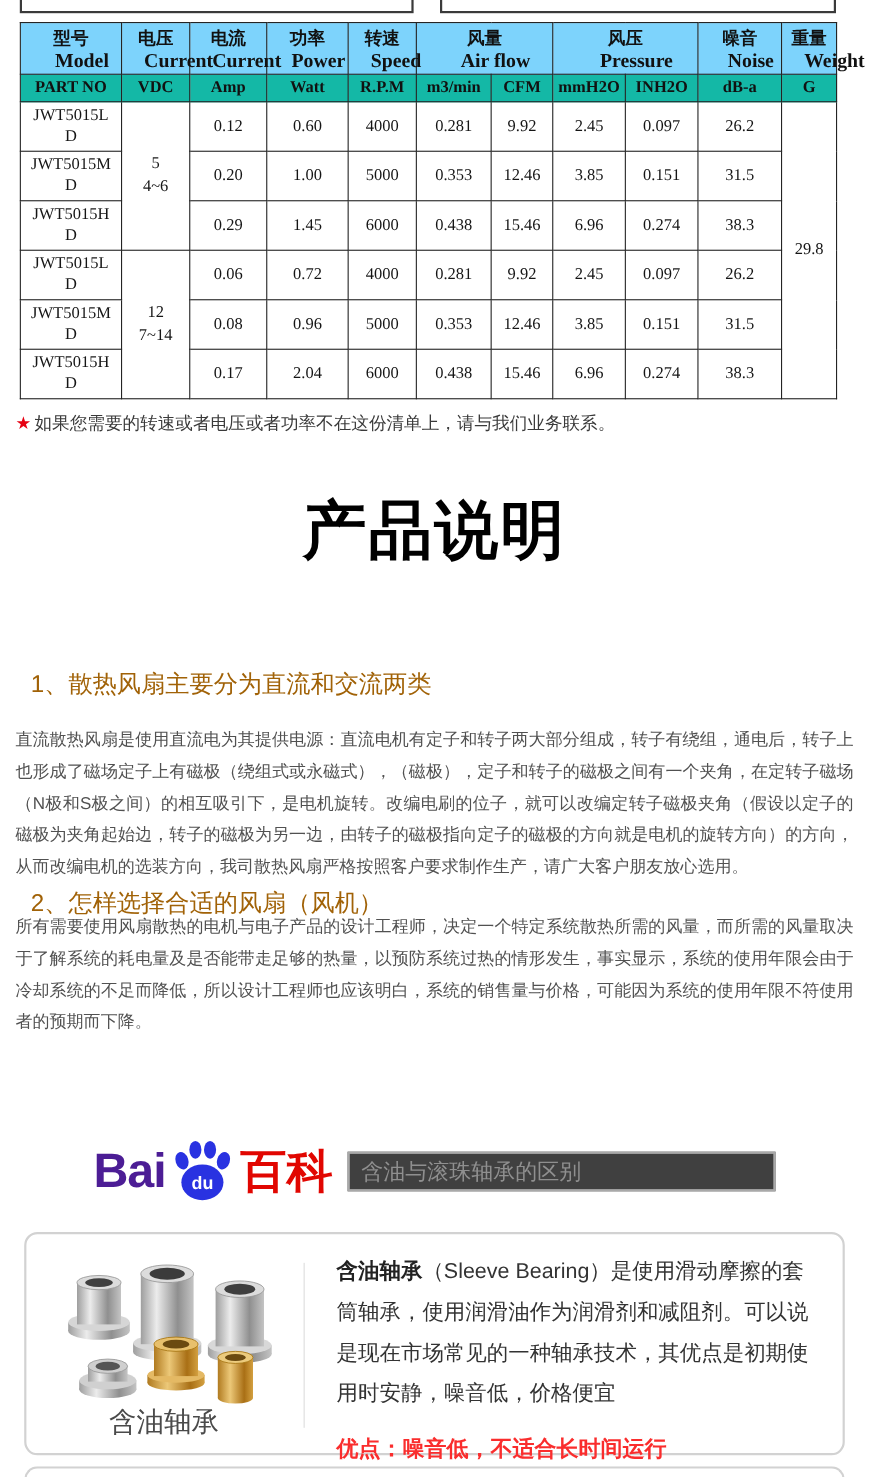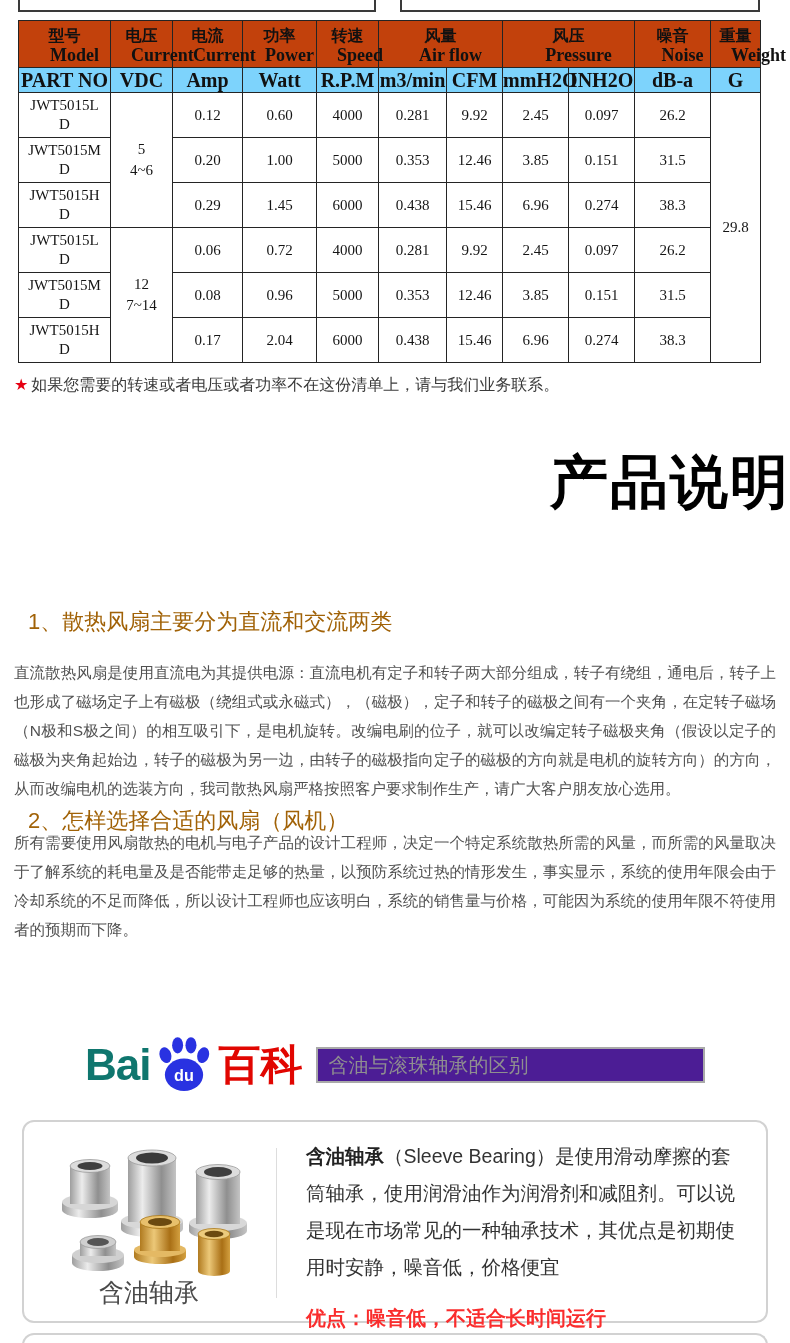--- a/index.html
+++ b/index.html
@@ -14,51 +14,51 @@
   .cutoff.left{left:18px;width:358px;}
   .cutoff.right{left:400px;width:360px;}
 
   
   table.spec{
     position:absolute;top:20px;left:18px;width:742px;
     border-collapse:collapse;table-layout:fixed;
     font-family:"Liberation Serif","DejaVu Serif",serif;
   }
   .spec th,.spec td{border:1.6px solid #242424;text-align:center;vertical-align:middle;padding:0;}
-  .spec tr.h1 th{background:#c2410c;height:46px;}
+  .spec tr.h1 th{background:#7dd3fc;height:46px;}
   .h1 .zh{display:block;font-size:16px;font-weight:bold;color:#111;line-height:21px;padding-top:1px;}
   .h1 .en{display:block;font-size:18px;font-weight:bold;color:#111;line-height:19px;margin-left:20px;}
-  .spec tr.h2 th{height:24px;font-size:20px;font-weight:bold;background:#7dd3fc;color:#111;}
+  .spec tr.h2 th{height:24px;font-size:15px;font-weight:bold;background:#14b8a6;color:#111;}
   .spec tbody tr{height:45px;}
   .spec tbody td{font-size:15px;color:#151515;}
   td.model{padding:0 8px;word-break:break-all;line-height:19px;}
   td.volt span{display:block;line-height:21px;}
 
   
   .note{position:absolute;top:375px;left:14px;font-size:16px;color:#3a3a3a;}
   .note .star{color:#e60012;margin-right:3px;}
 
   
-  .big-title{position:absolute;top:444px;left:0;width:100%;margin:0;text-align:right;
+  .big-title{position:absolute;top:444px;left:0;width:100%;margin:0;text-align:center;
     font-size:58px;font-weight:bold;color:#000;letter-spacing:2px;}
 
   
   .sec{position:absolute;left:28px;margin:0;font-size:22px;font-weight:400;color:#a16207;}
   .sec1{top:607px;} .sec2{top:806px;}
   .para{position:absolute;left:14px;width:762px;margin:0;font-size:15.5px;line-height:29px;
     color:#515151;text-align:justify;}
   .para1{top:658px;} .para2{top:828px;}
 
   
   .baike-row{position:absolute;top:1036px;left:85px;width:620px;height:58px;display:flex;align-items:center;}
-  .bai{font-size:44px;font-weight:bold;color:#0f766e;letter-spacing:-1px;line-height:58px;}
+  .bai{font-size:44px;font-weight:bold;color:#4c1d95;letter-spacing:-1px;line-height:58px;}
   .paw{width:64px;height:58px;margin:0 2px;flex:0 0 auto;}
   .baike{font-size:42px;font-weight:bold;color:#e10601;line-height:58px;}
   .baike-input{margin-left:14px;flex:1;height:32px;border:2px solid #a9a9a9;border-radius:0;
-    font-size:20px;color:#8f8f8f;padding:0 10px;outline:none;background:#4c1d95;
+    font-size:20px;color:#8f8f8f;padding:0 10px;outline:none;background:#404040;
     font-family:"Liberation Sans","DejaVu Sans",sans-serif;}
 
   
   .card{position:absolute;top:1120px;left:22px;width:746px;height:203px;box-sizing:border-box;
     border:2px solid #d2d2d2;border-radius:12px;background:#fff;}
   .card-img{position:absolute;left:16px;top:8px;width:218px;height:188px;}
   .card-img svg{display:block;}
   .caption{text-align:center;font-size:25px;color:#4a4a4a;margin-top:-4px;}
   .vdiv{position:absolute;left:252px;top:26px;height:150px;width:1px;background:#ddd;}
   .card-text{position:absolute;left:282px;top:16px;width:442px;}

